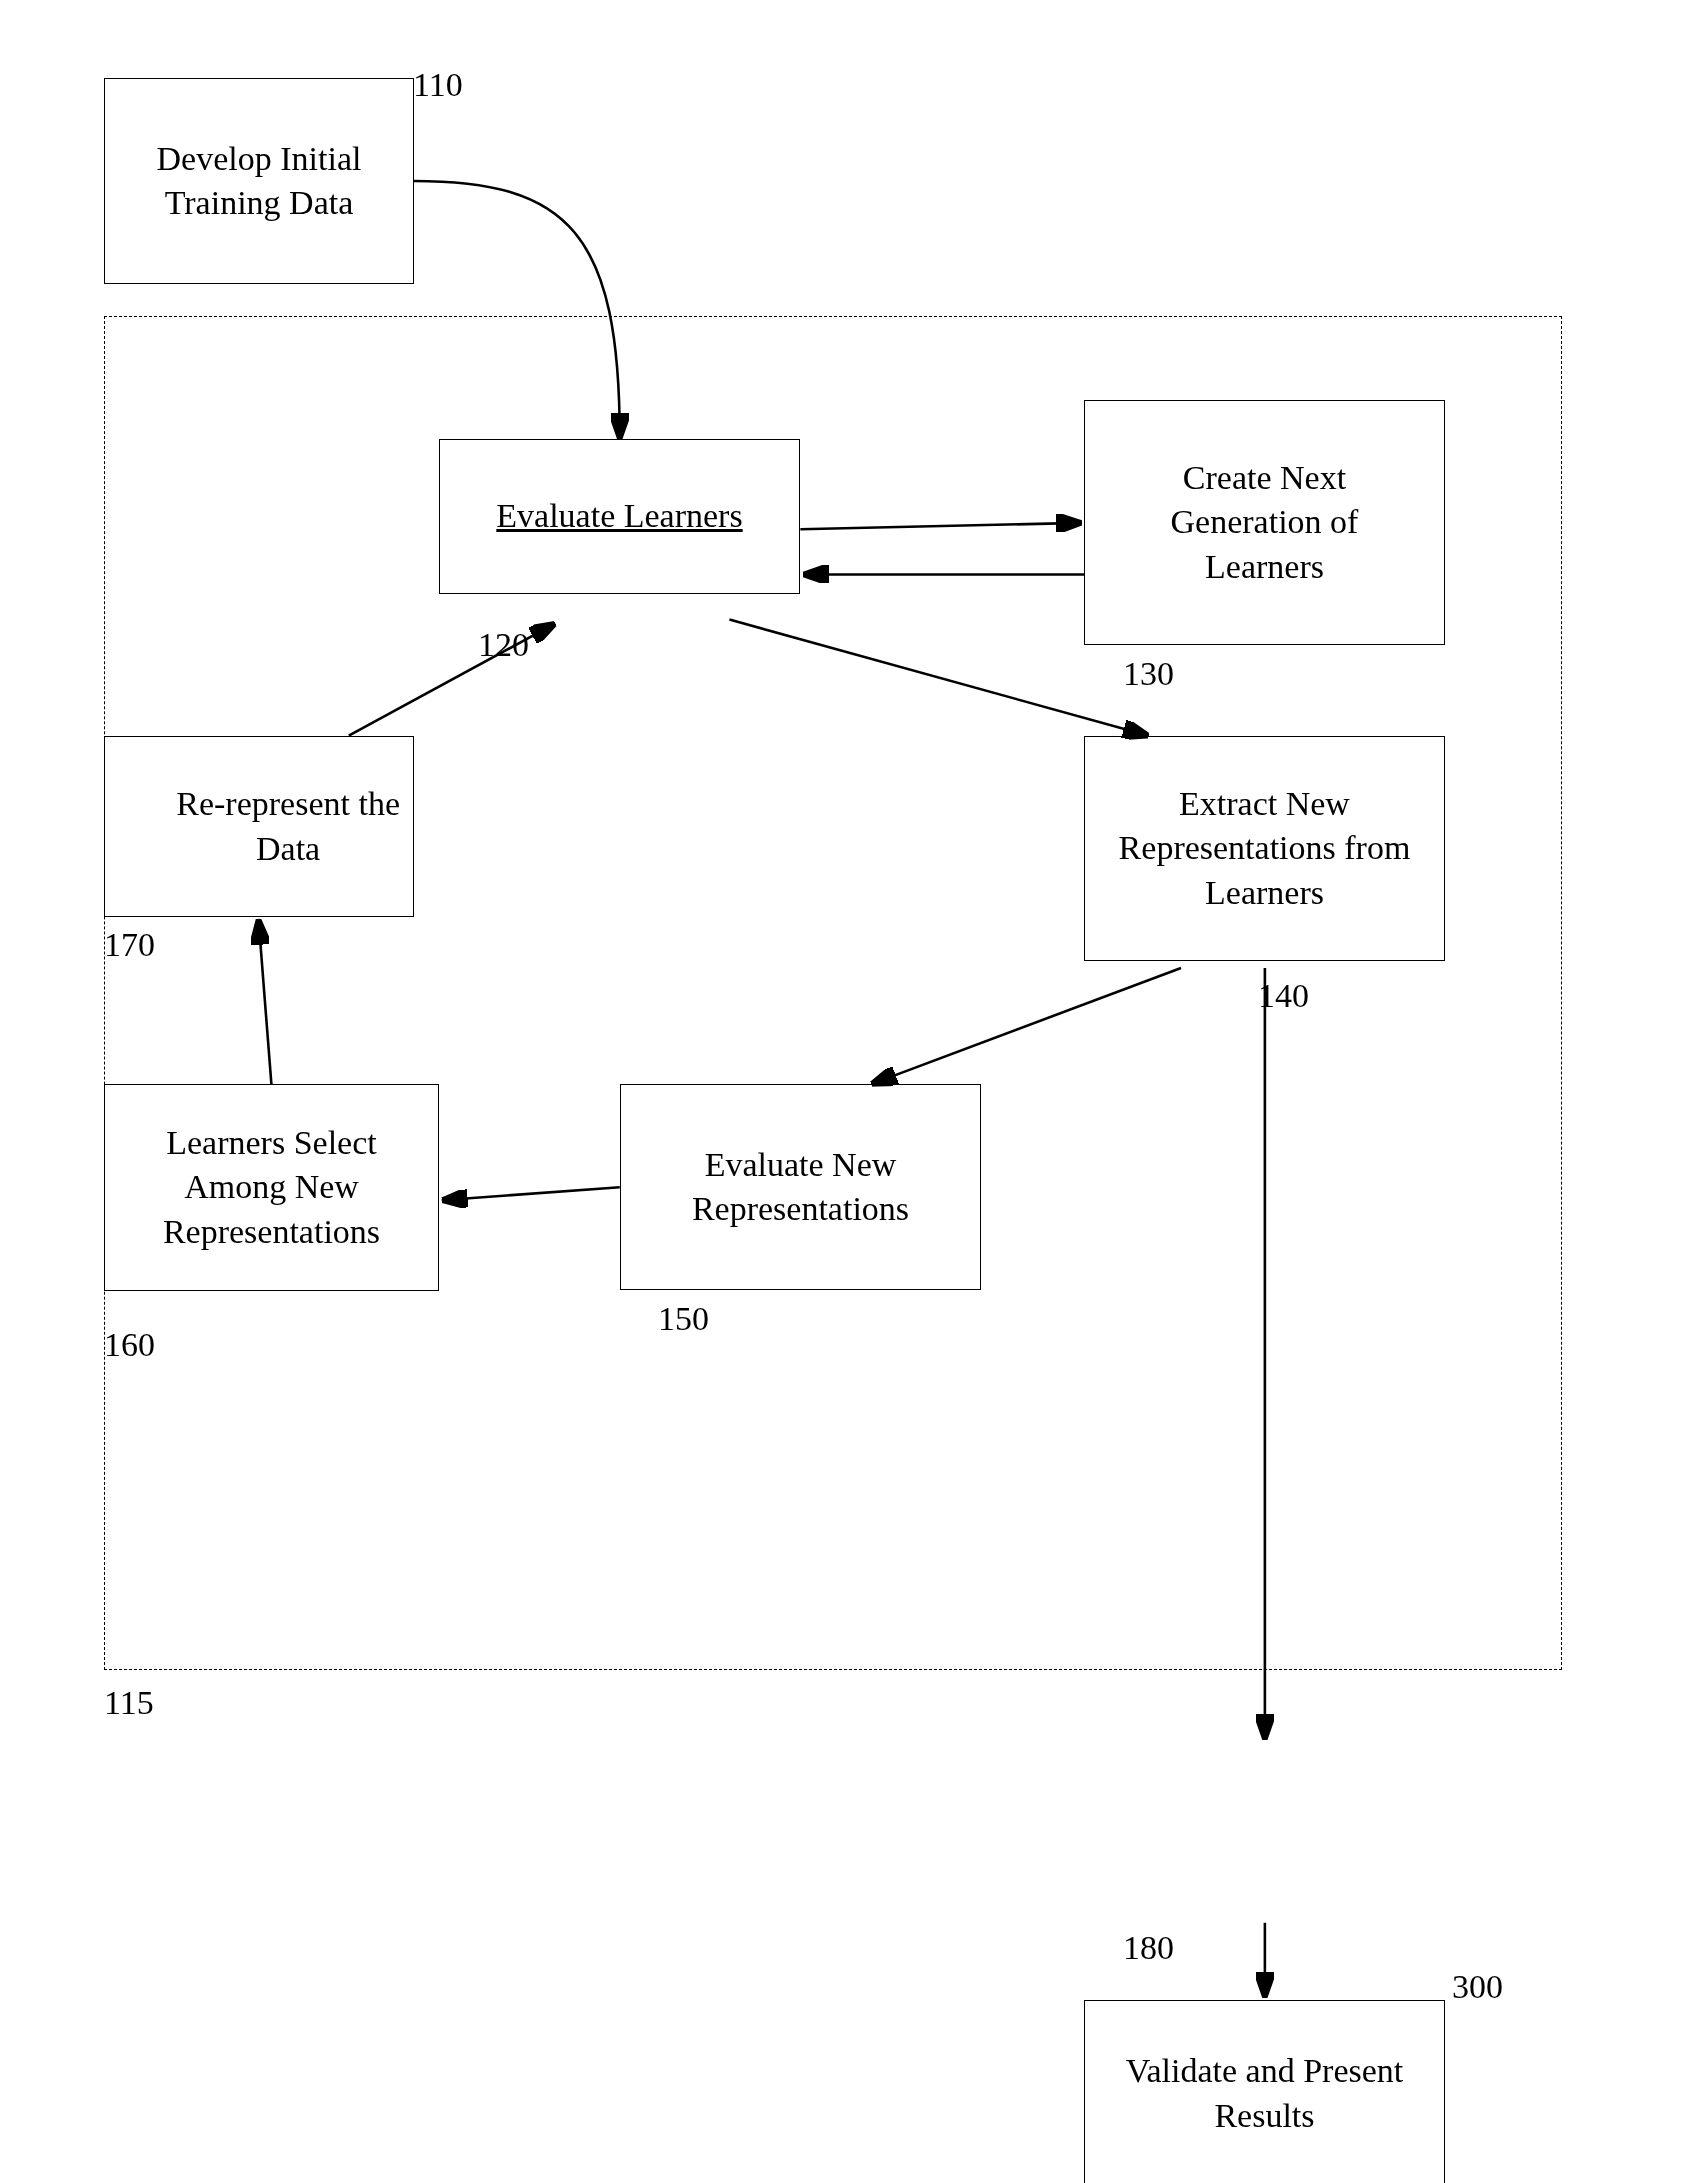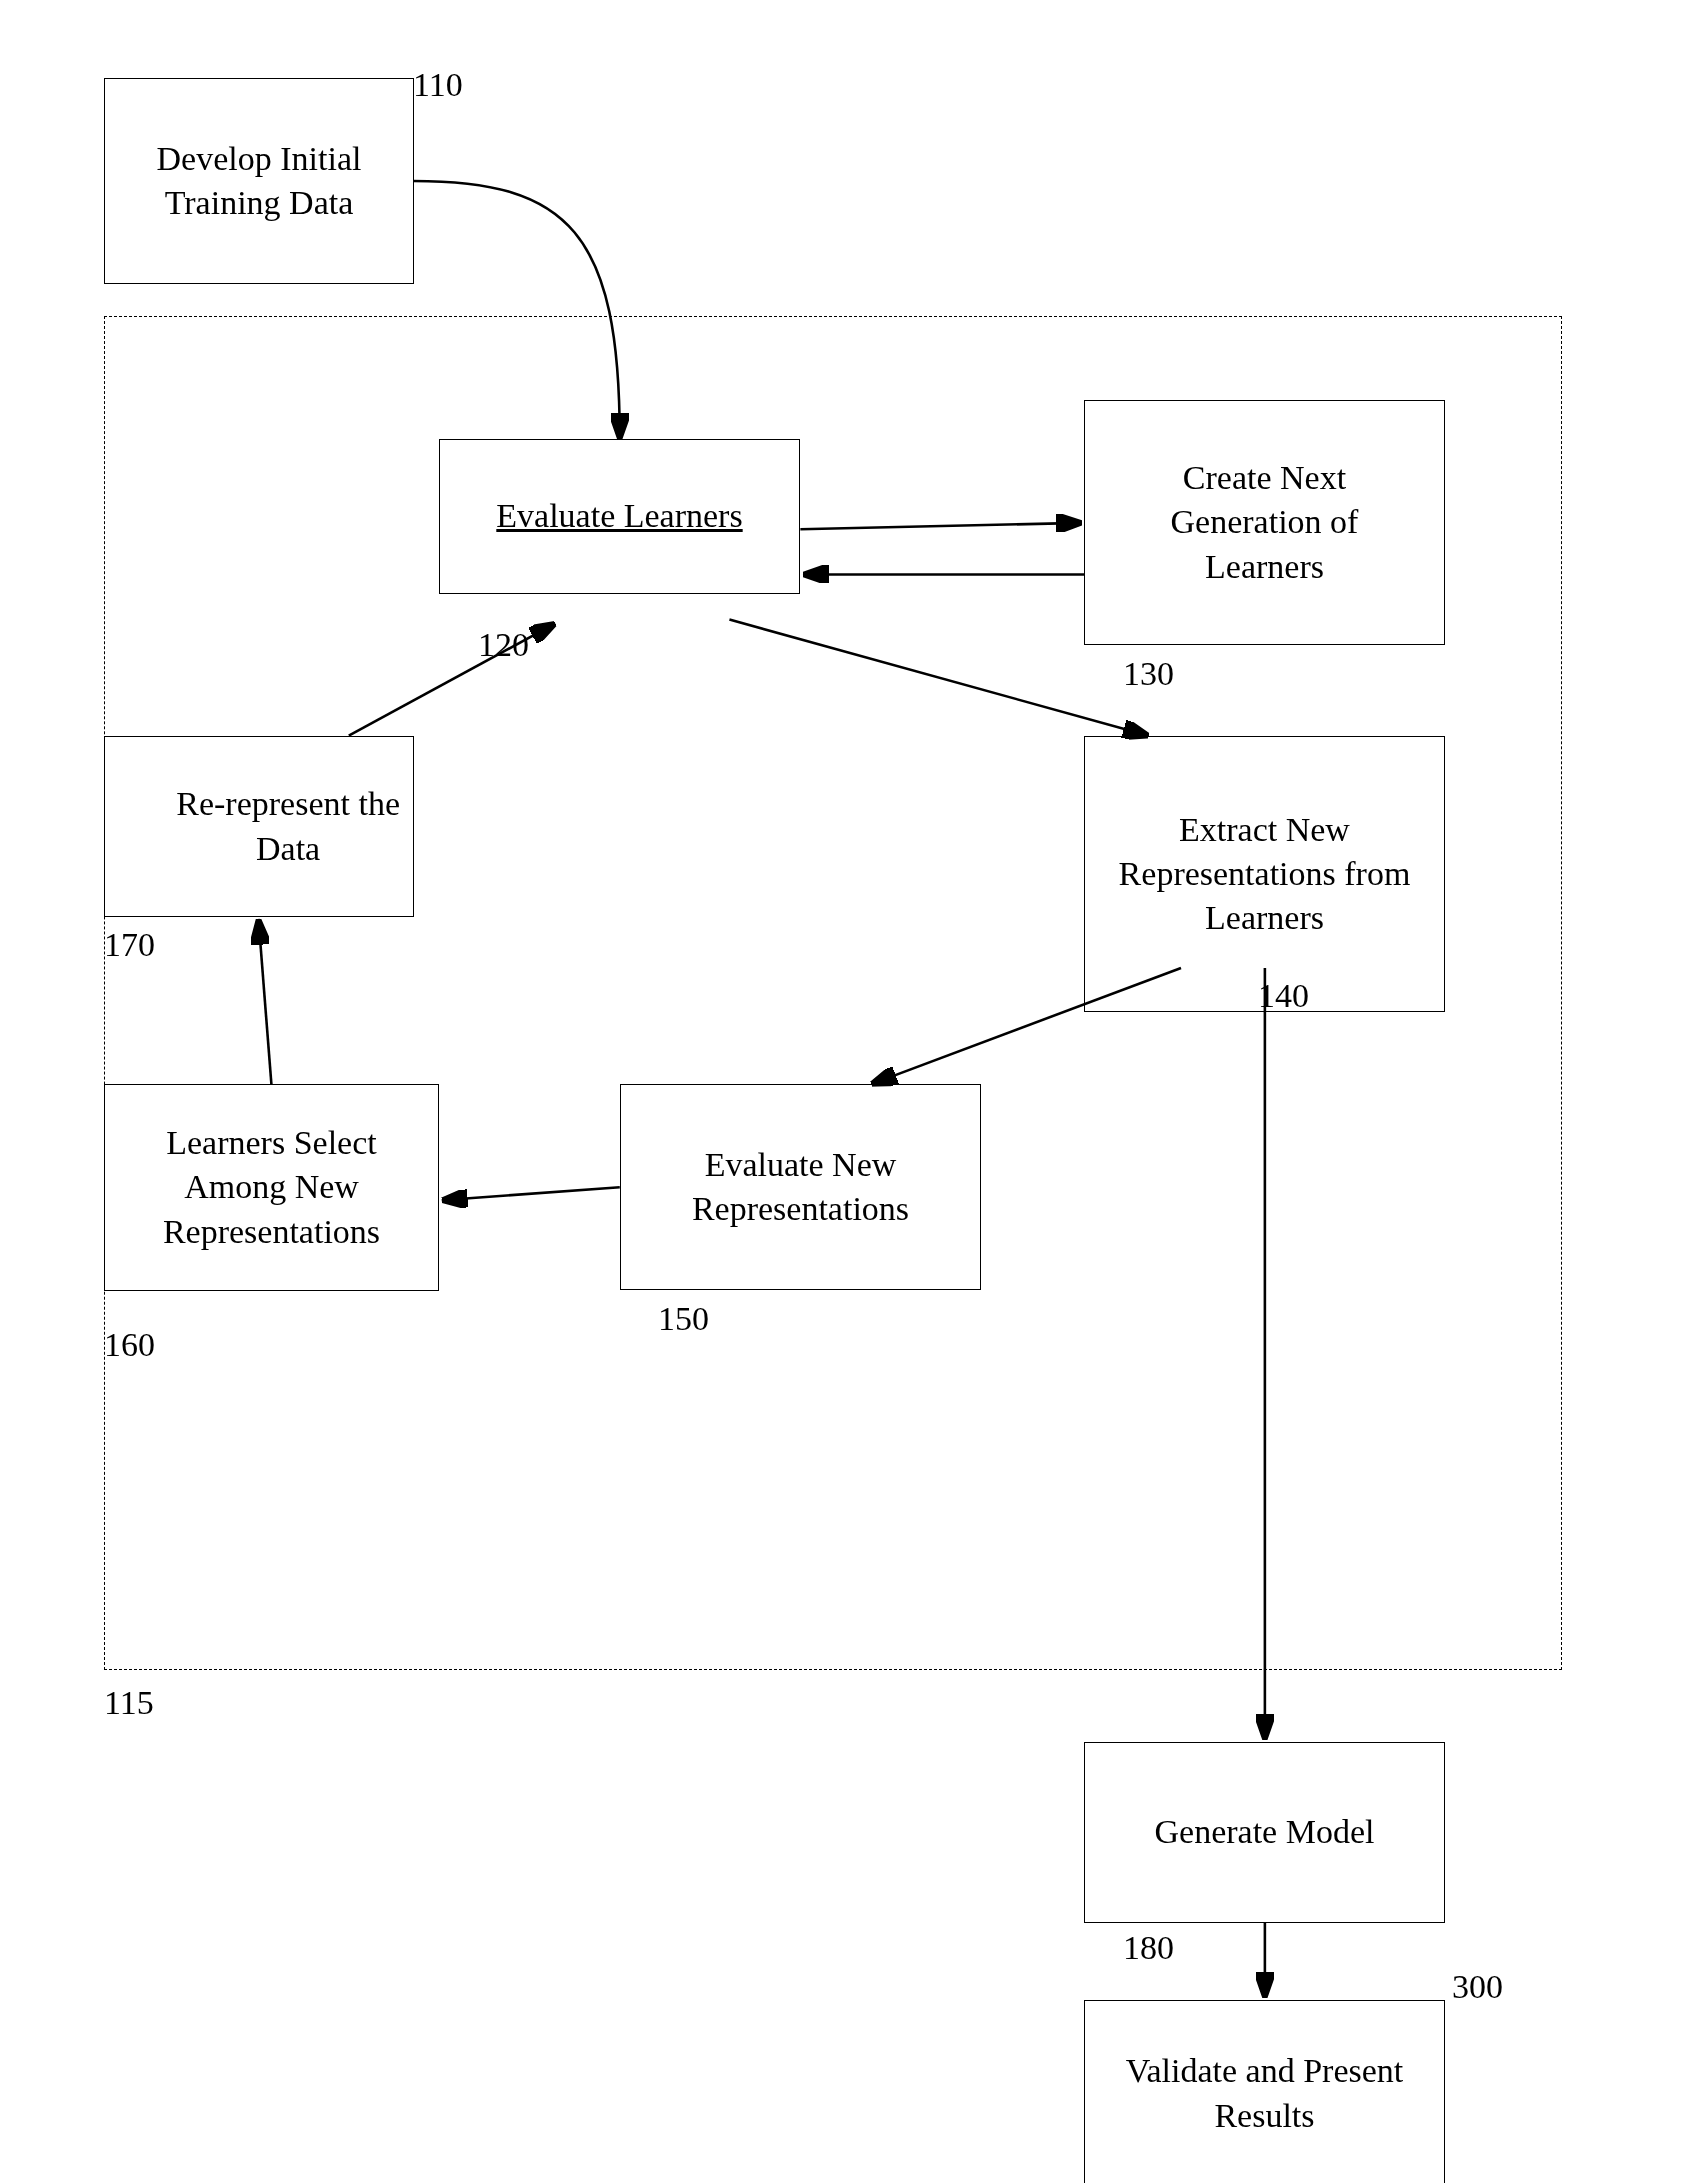--- a/index.html
+++ b/index.html
@@ -98,21 +98,21 @@
 
   <div class="label" style="left: 1071px; top: 616px;">130</div>
 
   <div class="box" style="left: 52px; top: 697px; width: 310px; height: 181px; font-size: 34px; justify-content: flex-end;">
     <span style="white-space:pre-line;">Re-represent the
 Data</span>
   </div>
 
   <div class="label" style="left: 52px; top: 887px;">170</div>
 
-  <div class="box" style="left: 1032px; top: 697px; width: 361px; height: 276px; font-size: 34px;">
+  <div class="box" style="left: 1032px; top: 697px; width: 361px; height: 225px; font-size: 34px;">
     <span style="white-space:pre-line;">Extract New
 Representations from
 Learners</span>
   </div>
 
   <div class="label" style="left: 1206px; top: 938px;">140</div>
 
   <div class="box" style="left: 52px; top: 1045px; width: 335px; height: 207px; font-size: 34px;">
     <span style="white-space:pre-line;">Learners Select
 Among New
@@ -121,23 +121,20 @@
 
   <div class="label" style="left: 52px; top: 1287px;">160</div>
 
   <div class="box" style="left: 568px; top: 1045px; width: 361px; height: 206px; font-size: 34px;">
     <span style="white-space:pre-line;">Evaluate New
 Representations</span>
   </div>
 
   <div class="label" style="left: 606px; top: 1261px;">150</div>
 
-  <div class="box" style="left: 1032px; top: 1703px; width: 361px; height: 181px; font-size: 34px;">
-    <span>Generate Model</span>
-  </div>
 
   <div class="label" style="left: 1071px; top: 1890px;">180</div>
 
   <div class="label" style="left: 1400px; top: 1929px;">300</div>
 
   <div class="box" style="left: 1032px; top: 1961px; width: 361px; height: 187px; font-size: 34px;">
     <span style="white-space:pre-line;">Validate and Present
 Results</span>
   </div>
 

